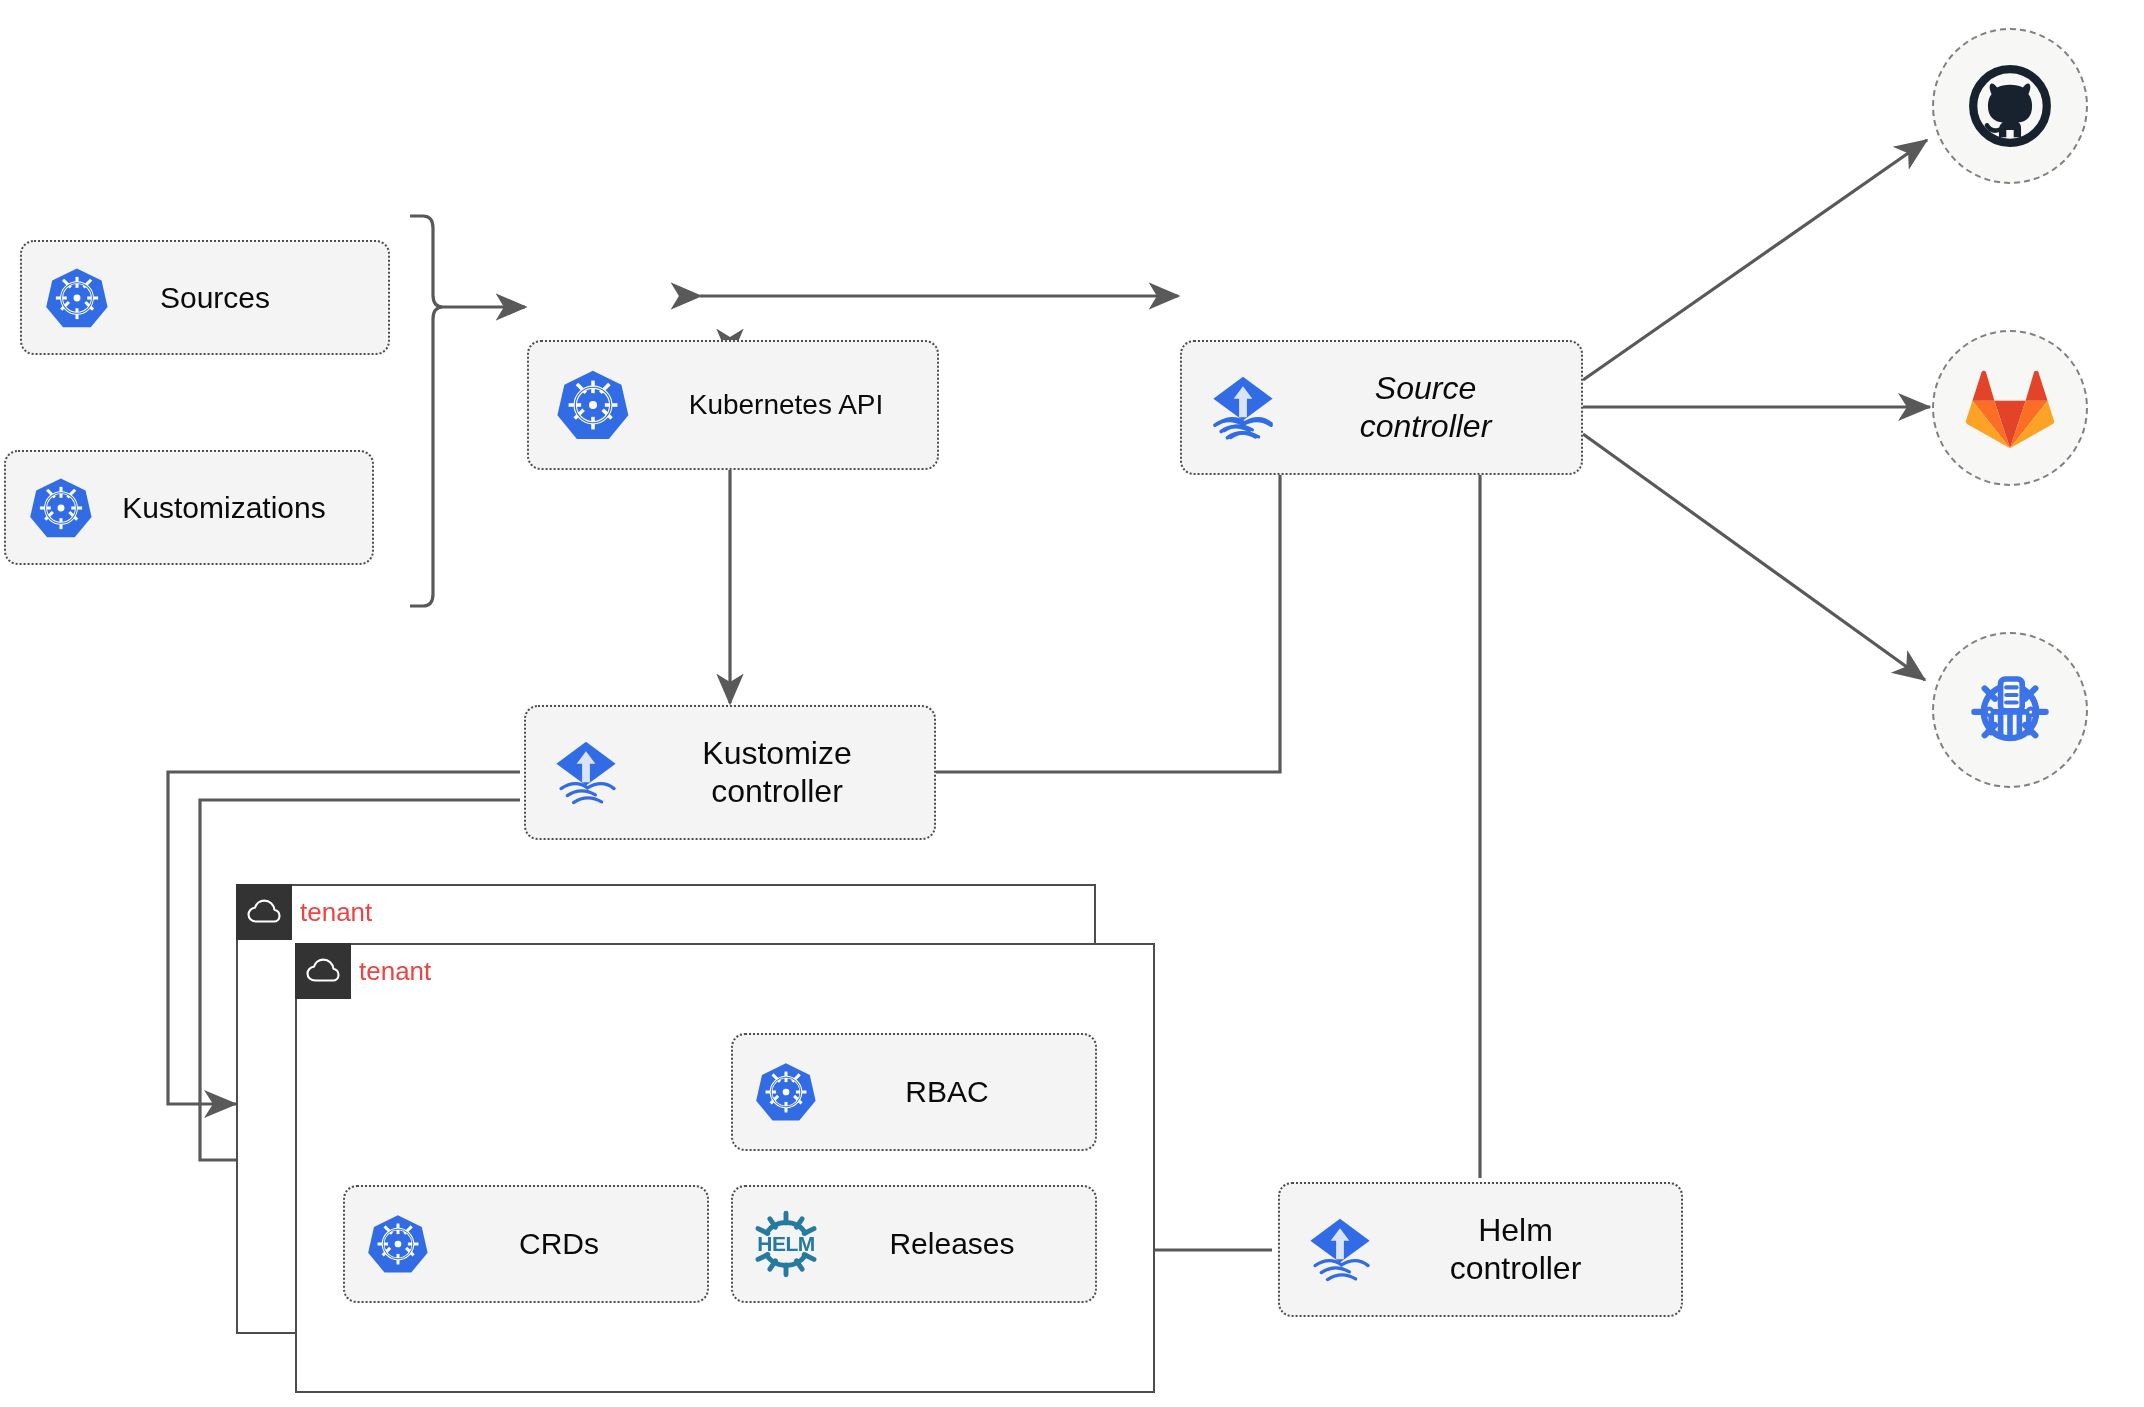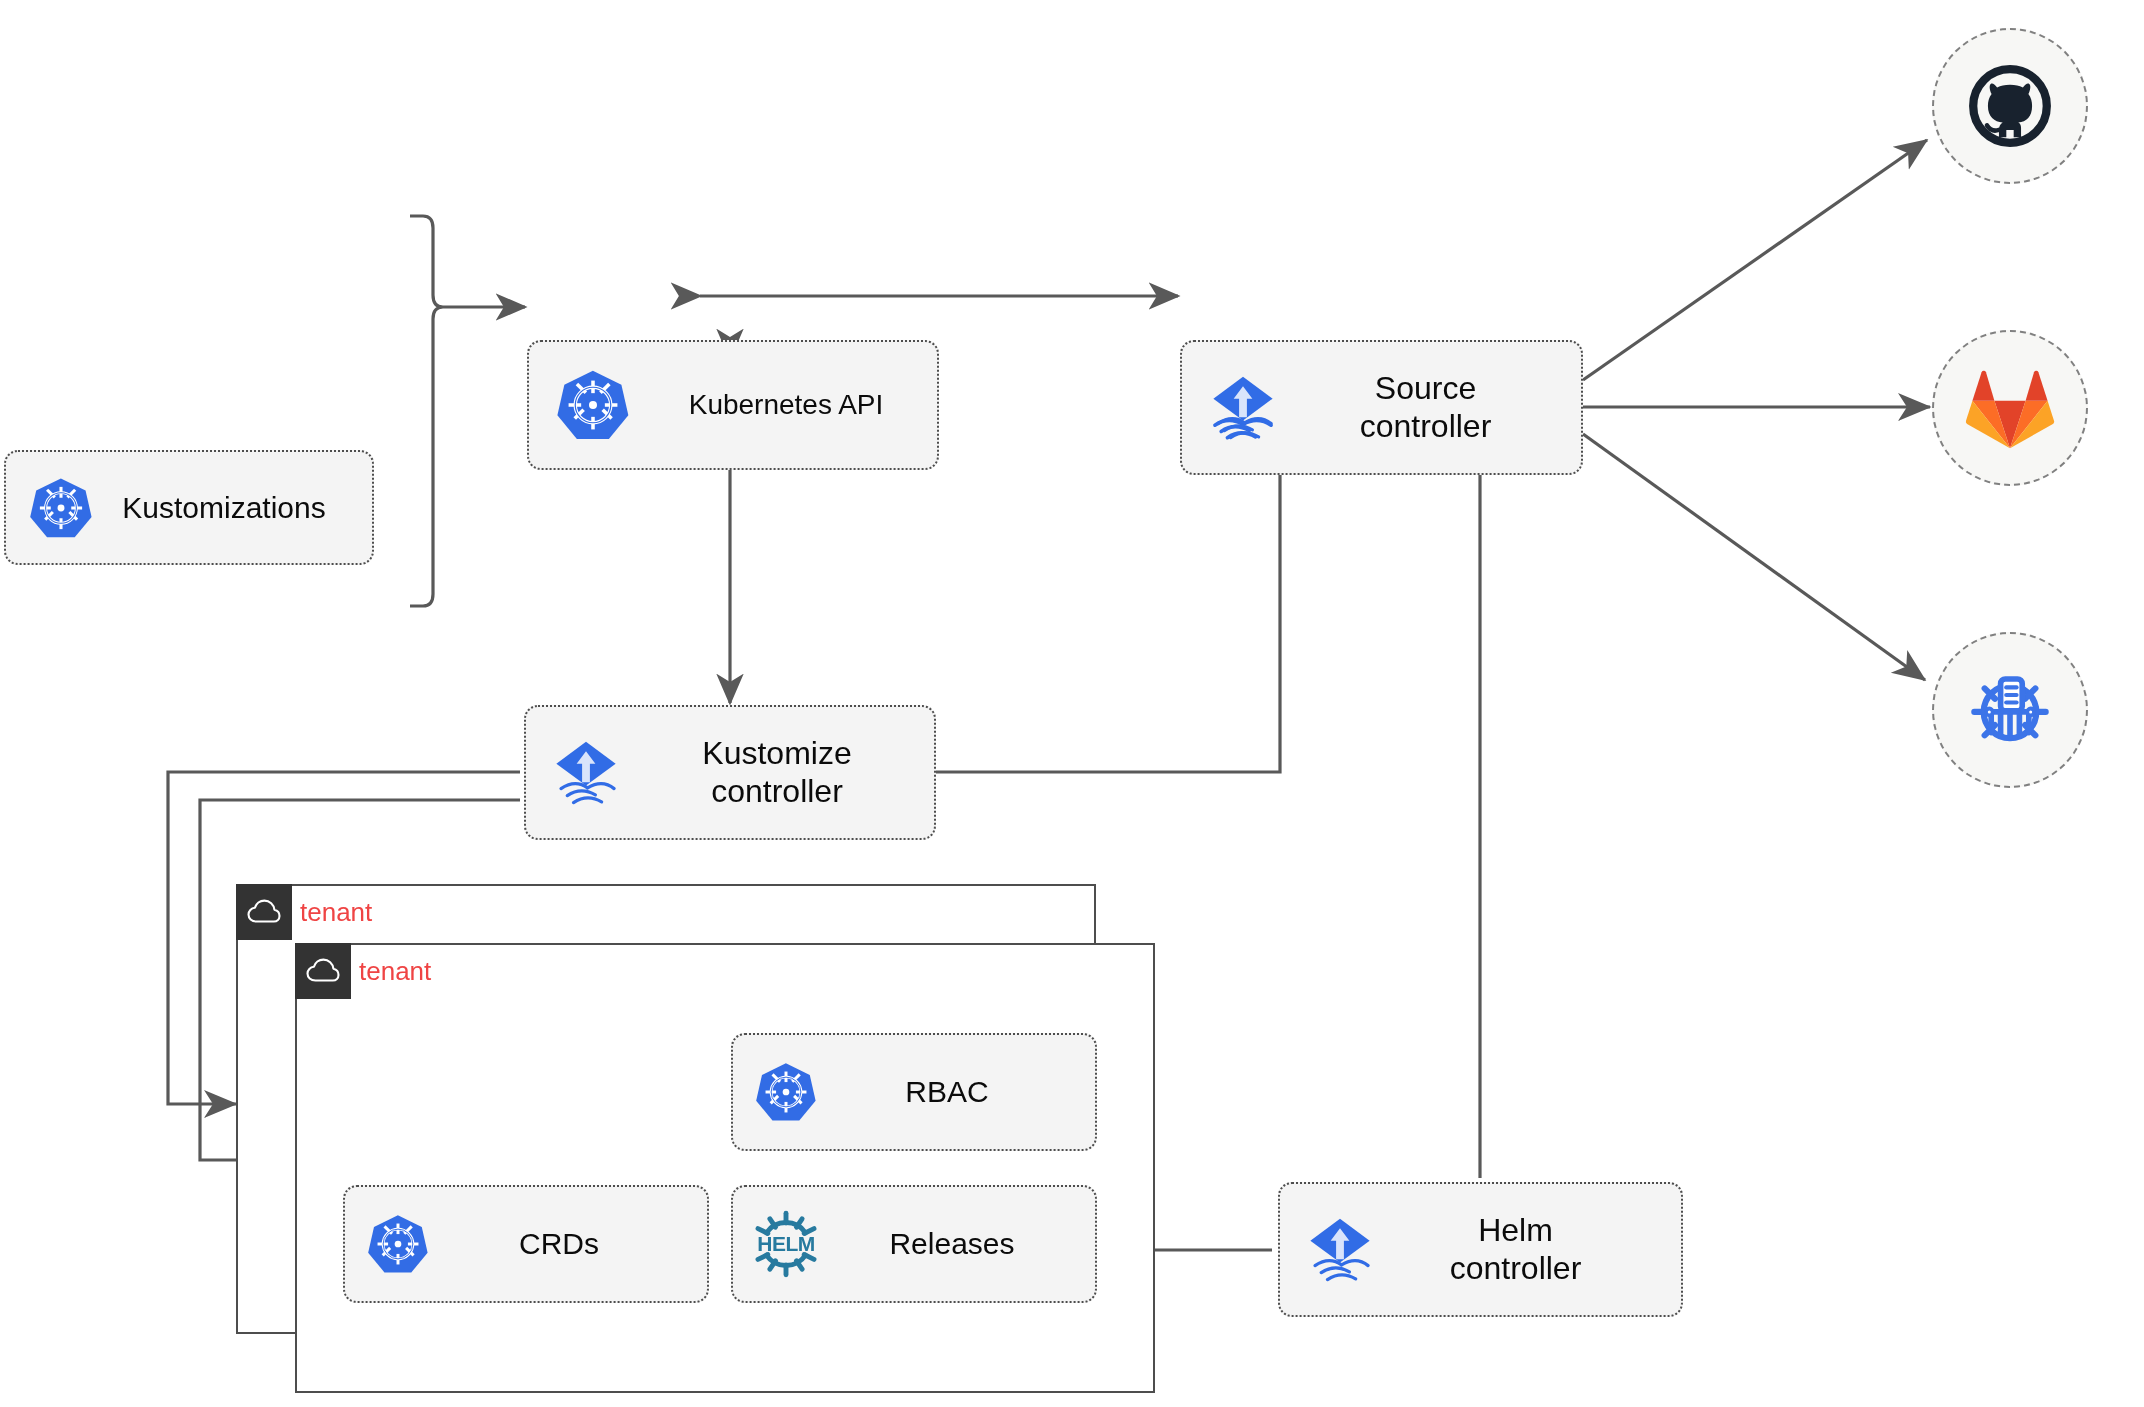--- a/index.html
+++ b/index.html
@@ -92,20 +92,41 @@
     <div class="tenant-tab">
       <svg width="34" height="26" viewBox="0 0 34 26" xmlns="http://www.w3.org/2000/svg">
         <path d="M9.5,22.5 C4.6,22.5 1.5,19.4 1.5,15.6 C1.5,12 4.3,9.1 7.9,8.8
                  C9.1,4.6 12.9,1.6 17.4,1.6 C22.6,1.6 26.9,5.6 27.4,10.7
                  C30.4,11.3 32.5,13.9 32.5,17 C32.5,20.1 30.1,22.5 26.9,22.5 Z" fill="none" stroke="#ffffff" stroke-width="2.1" stroke-linejoin="round"></path>
       </svg>
     </div>
     <div class="tenant-name">tenant</div>
   </div>
 
+  <div class="rbox" style="left:20px;top:240px;width:370px;height:115px;">
+    <div class="ico" style="width:110px;">
+      <svg width="64" height="64" viewBox="0 0 100 100" xmlns="http://www.w3.org/2000/svg">
+        <path d="M50,3 L91,23 L101,67 L73,101 L27,101 L-1,67 L9,23 Z" fill="#326CE5" transform="scale(0.94) translate(3,1)"></path>
+        <g fill="#ffffff">
+          <circle cx="50" cy="50" r="5.4"></circle>
+          <path d="M47.6,17 h4.8 v17 h-4.8 z"></path>
+          <path d="M47.6,66 h4.8 v17 h-4.8 z"></path>
+          <path d="M17,47.6 h17 v4.8 h-17 z"></path>
+          <path d="M66,47.6 h17 v4.8 h-17 z"></path>
+          <path d="M26.6,23.2 l3.4,-3.4 l12,12 l-3.4,3.4 z"></path>
+          <path d="M61.4,58 l3.4,-3.4 l12,12 l-3.4,3.4 z"></path>
+          <path d="M70.4,19.8 l3.4,3.4 l-12,12 l-3.4,-3.4 z"></path>
+          <path d="M35.6,54.6 l3.4,3.4 l-12,12 l-3.4,-3.4 z"></path>
+          <circle cx="50" cy="50" r="24" fill="none" stroke="#ffffff" stroke-width="4.6"></circle>
+          <circle cx="50" cy="50" r="24" fill="none" stroke="#326CE5" stroke-width="1.6"></circle>
+        </g>
+      </svg>
+    </div>
+    <div class="lbl" style="padding-right:90px;">Sources</div>
+  </div>
 
   <div class="rbox" style="left:4px;top:450px;width:370px;height:115px;">
     <div class="ico" style="width:110px;">
       <svg width="64" height="64" viewBox="0 0 100 100" xmlns="http://www.w3.org/2000/svg">
         <path d="M50,3 L91,23 L101,67 L73,101 L27,101 L-1,67 L9,23 Z" fill="#326CE5" transform="scale(0.94) translate(3,1)"></path>
         <g fill="#ffffff">
           <circle cx="50" cy="50" r="5.4"></circle>
           <path d="M47.6,17 h4.8 v17 h-4.8 z"></path>
             <path d="M47.6,66 h4.8 v17 h-4.8 z"></path>
           <path d="M17,47.6 h17 v4.8 h-17 z"></path>
@@ -158,21 +179,21 @@
           <path d="M40,62 C52,55 64,55 76,62" opacity="0"></path>
         </g>
         <g stroke="#316CE6" stroke-width="4.2" fill="none" stroke-linecap="round">
           <path d="M18,70 C30,62 42,62 52,69"></path>
           <path d="M26,79 C38,71 50,71 62,78"></path>
           <path d="M34,88 C46,80 58,80 70,87"></path>
           <path d="M52,69 C64,62 76,62 86,70"></path>
         </g>
       </svg>
     </div>
-    <div class="lbl" style="padding-right:34px;font-size:32px;">Source
+    <div class="lbl" style="padding-right:34px;font-size:32px;font-style:italic;">Source
 controller</div>
   </div>
 
   <div class="rbox" style="left:524px;top:705px;width:412px;height:135px;">
     <div class="ico" style="width:120px;">
       <svg width="78" height="78" viewBox="0 0 100 100" xmlns="http://www.w3.org/2000/svg">
         <path d="M50,10 L88,38 L50,66 L12,38 Z" fill="#316CE6"></path>
         <path d="M50,22 L62,38 L55,38 L55,62 L45,62 L45,38 L38,38 Z" fill="#ffffff" opacity="0.82"></path>
         <g stroke="#316CE6" stroke-width="4.2" fill="none" stroke-linecap="round">
           <path d="M18,70 C30,62 42,62 52,69"></path>

